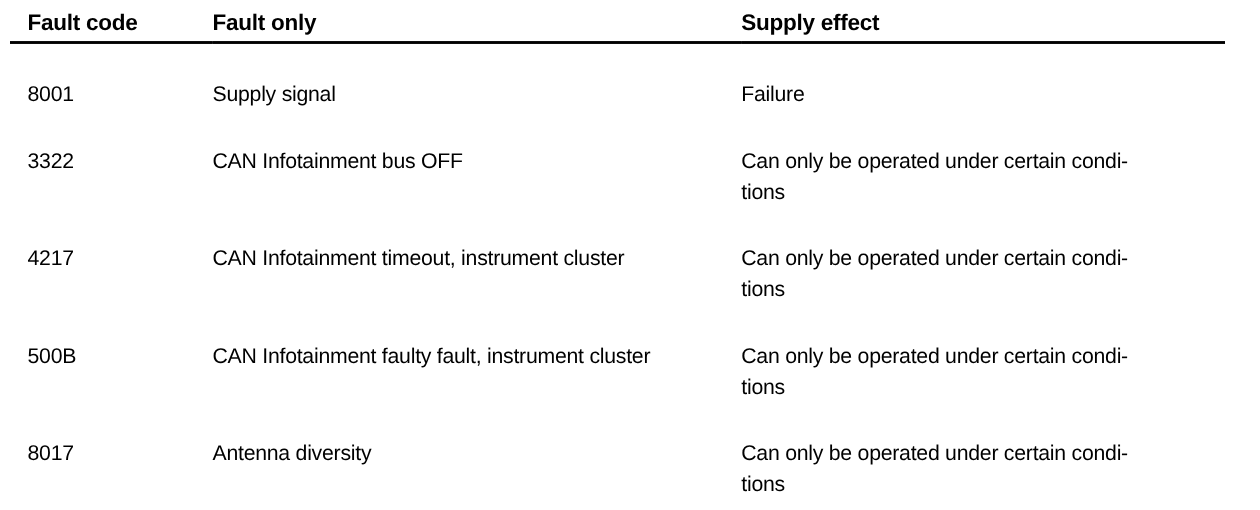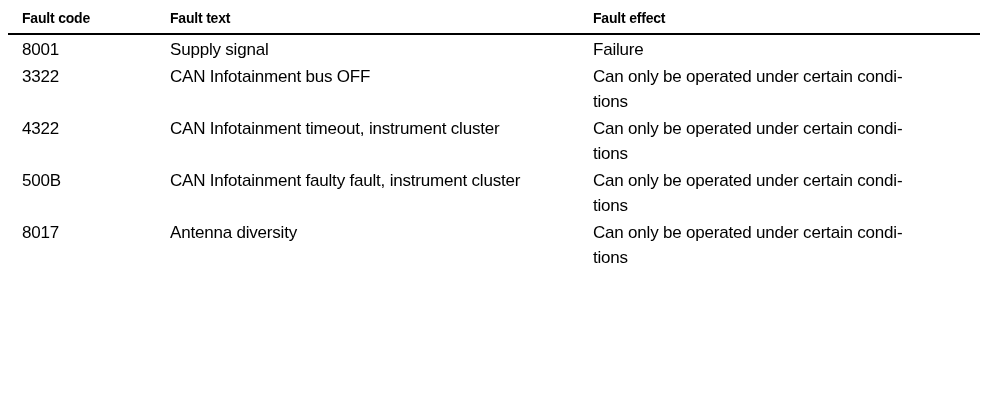--- a/index.html
+++ b/index.html
@@ -17,73 +17,73 @@
   }
   table.fault-table {
     border-collapse: collapse;
     table-layout: fixed;
     width: 972px;
     margin: 2px 0 0 8px;
   }
   table.fault-table th {
     text-align: left;
     vertical-align: top;
-    font-size: 14px;
+    font-size: 18px;
     font-weight: bold;
     line-height: 25px;
     letter-spacing: -0.2px;
     padding: 4px 8px 2px 0;
     border-bottom: 2px solid #000000;
     white-space: nowrap;
   }
   table.fault-table td {
     text-align: left;
     vertical-align: top;
     font-size: 17px;
     line-height: 25px;
     letter-spacing: -0.2px;
-    padding: 2px 8px 0 0;
+    padding: 28px 8px 0 0;
     white-space: pre-line; 
   }
   table.fault-table th:first-child,
   table.fault-table td:first-child {
     padding-left: 14px;
   }
 </style>
 </head>
 <body>
 
 <div class="page">
   <table class="fault-table">
     <colgroup>
       <col style="width:162px">
       <col style="width:423px">
       <col style="width:387px">
     </colgroup>
     <thead>
       <tr>
         <th>Fault code</th>
-        <th>Fault text</th>
-        <th>Fault effect</th>
+        <th>Fault only</th>
+        <th>Supply effect</th>
       </tr>
     </thead>
     <tbody>
       <tr>
         <td>8001</td>
         <td>Supply signal</td>
         <td>Failure</td>
       </tr>
       <tr>
         <td>3322</td>
         <td>CAN Infotainment bus OFF</td>
         <td>Can only be operated under certain condi-
 tions</td>
       </tr>
       <tr>
-        <td>4322</td>
+        <td>4217</td>
         <td>CAN Infotainment timeout, instrument cluster</td>
         <td>Can only be operated under certain condi-
 tions</td>
       </tr>
       <tr>
         <td>500B</td>
         <td>CAN Infotainment faulty fault, instrument cluster</td>
         <td>Can only be operated under certain condi-
 tions</td>
       </tr>

